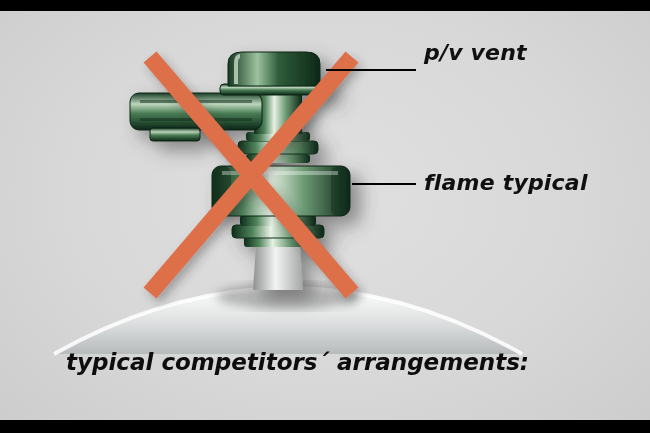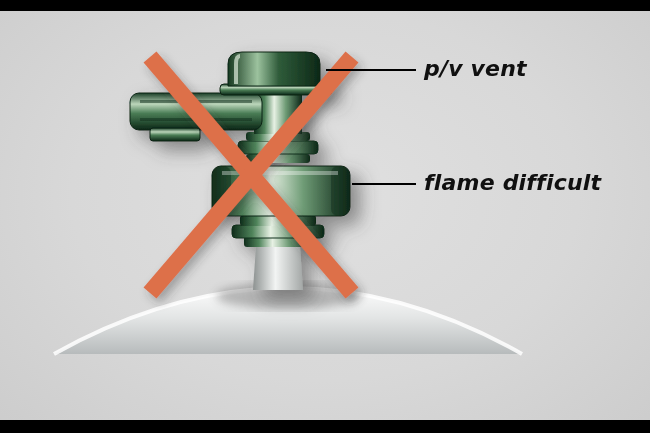--- a/index.html
+++ b/index.html
@@ -13,21 +13,21 @@
   .bar{position:absolute;left:0;width:650px;background:#000;}
   .bar.top{top:0;height:11px;}
   .bar.bottom{bottom:0;height:13px;}
   .diagram{position:absolute;left:0;top:0;width:650px;height:433px;}
   .label{
     position:absolute;
     font-style:italic;font-weight:bold;
     font-size:22px;color:#101010;
     white-space:nowrap;letter-spacing:0.2px;
   }
-  .label.pv{left:424px;top:56px;}
+  .label.pv{left:424px;top:40px;}
   .label.fa{left:424px;top:170px;}
   .caption{
     position:absolute;left:66px;top:346px;
     font-style:italic;font-weight:bold;
     font-size:23px;color:#0d0d0d;line-height:33px;
     white-space:nowrap;
   }
 </style>
 </head>
 <body>
@@ -120,20 +120,21 @@
     <g filter="url(#crossShadow)">
       <line x1="150" y1="57" x2="352" y2="293" stroke-width="17" stroke-linecap="butt" stroke="#dd6f4a"></line>
       <line x1="352" y1="57" x2="150" y2="293" stroke-width="17" stroke-linecap="butt" stroke="#dd6f4a"></line>
     </g>
 
     <line x1="326" y1="70" x2="416" y2="70" stroke="#000000" stroke-width="2"></line>
     <line x1="352" y1="184" x2="416" y2="184" stroke="#000000" stroke-width="2"></line>
   </svg>
 
   <div class="label pv">p/v vent</div>
-  <div class="label fa">flame difficult</div>
+  <div class="label fa">flame typical</div>
 
   <div class="caption">
+    <div>typical competitors´ arrangements:</div>
   </div>
 
   <div class="bar top"></div>
   <div class="bar bottom"></div>
 </div>
 
 </body></html>

